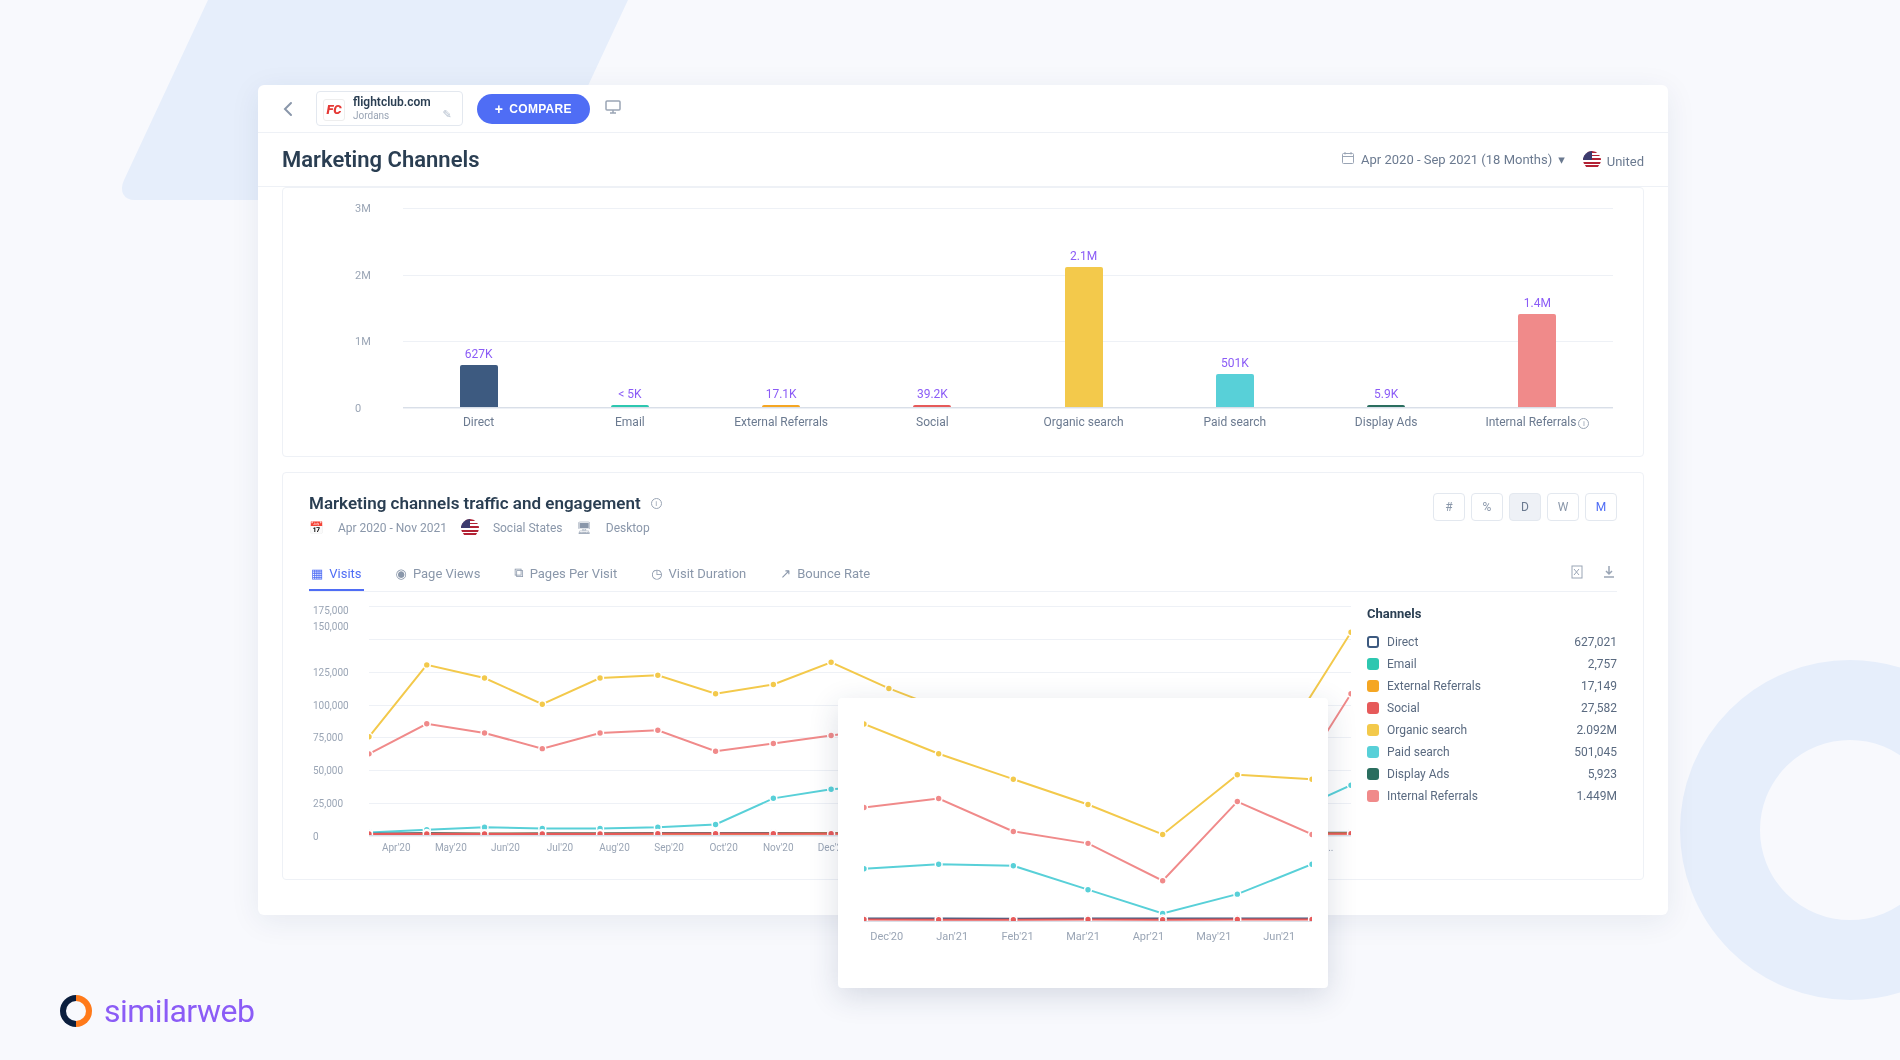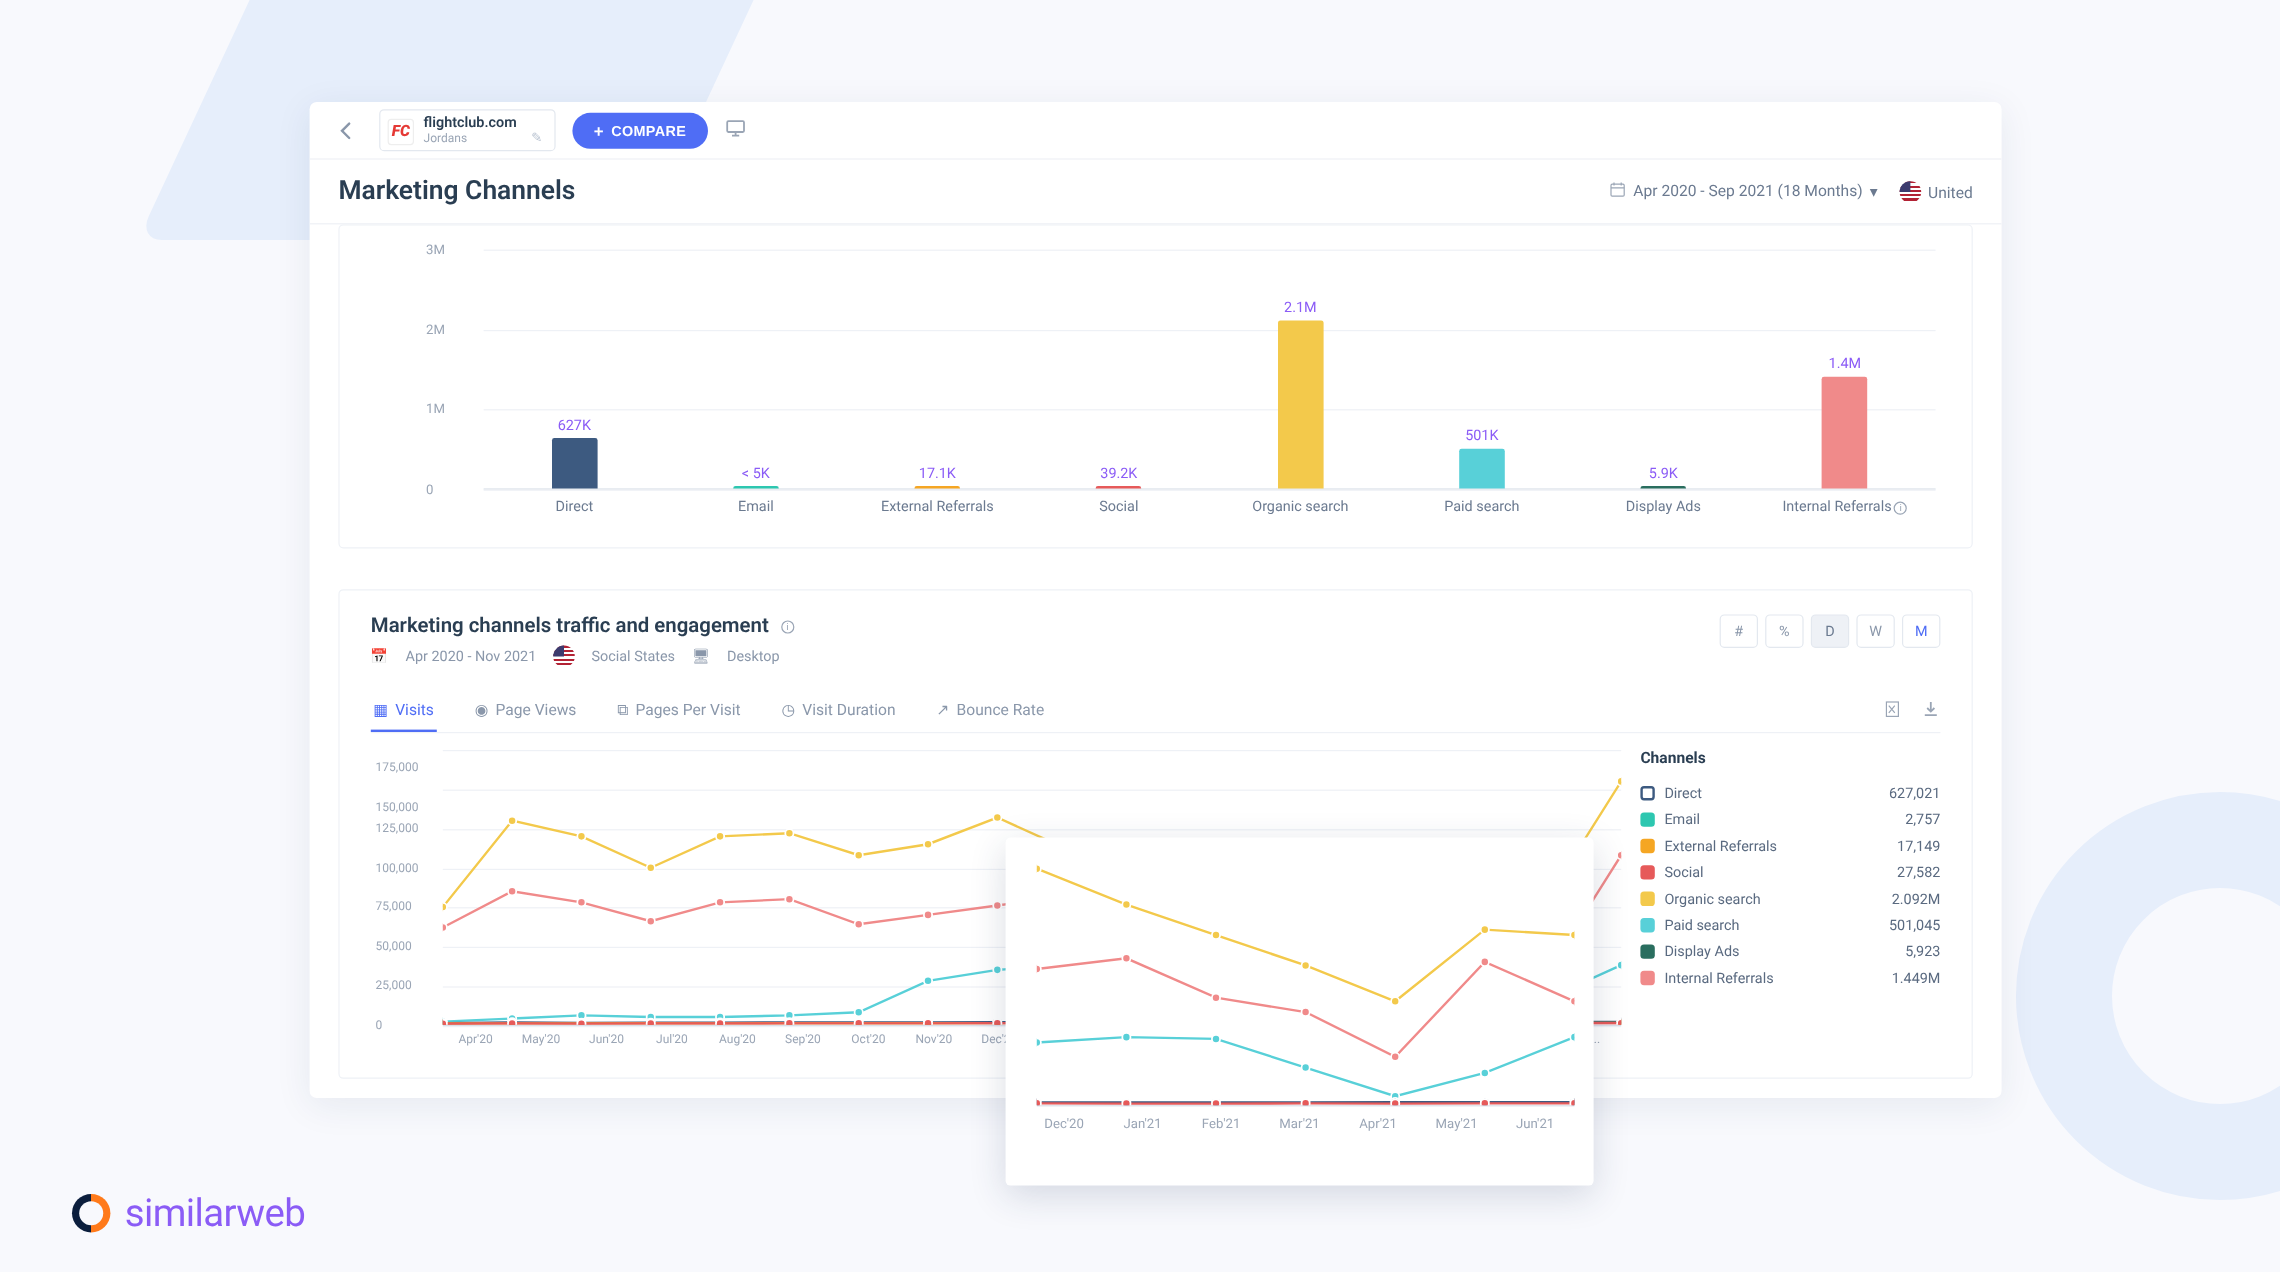--- a/index.html
+++ b/index.html
@@ -92,21 +92,21 @@
   .gridline{position:absolute;left:0;right:0;border-top:1px solid #eef1f6;}
   .ytick{position:absolute;left:-48px;font-size:11px;color:#9aa5b5;transform:translateY(-50%);}
   .bars-row{position:absolute;left:0;right:0;bottom:0;top:0;display:flex;}
   .bar-col{flex:1;display:flex;flex-direction:column;align-items:center;justify-content:flex-end;position:relative;}
   .bar{width:38px;border-radius:2px 2px 0 0;}
   .bar-label{font-size:12px;color:#8b5cf6;margin-bottom:4px;}
   .bar-xlabel{position:absolute;top:100%;margin-top:8px;font-size:12px;color:#6b7a90;white-space:nowrap;text-align:center;}
   .info-dot{display:inline-block;width:11px;height:11px;border:1px solid #9aa5b5;border-radius:50%;font-size:8px;line-height:10px;text-align:center;color:#9aa5b5;margin-left:2px;}
 
   
-  .engagement-card{margin-top:34px;padding:20px 26px 26px;}
+  .engagement-card{margin-top:15px;padding:20px 26px 26px;}
   .card-header{display:flex;justify-content:space-between;align-items:flex-start;}
   .card-title-row{display:flex;align-items:center;gap:8px;}
   .card-title{font-size:17px;font-weight:600;}
   .meta-row{display:flex;align-items:center;gap:14px;font-size:12px;color:#8a97aa;margin-top:6px;}
   .toggle-group{display:flex;gap:6px;}
   .tg{border:1px solid #e3e8ef;background:#fff;color:#8a97aa;height:28px;min-width:32px;padding:0 8px;border-radius:4px;font-size:12px;display:flex;align-items:center;justify-content:center;cursor:pointer;}
   .tg.active{background:#eef1f6;color:#6b7a90;}
   .tg.blue{color:#4f6df5;}
 
   .tabs{display:flex;gap:30px;margin-top:20px;border-bottom:1px solid #eef1f6;}
@@ -334,23 +334,23 @@
               <div class="yt" style="top: 197.143px;">25,000</div>
               <div class="gl" style="top: 164.286px;"></div>
               <div class="yt" style="top: 164.286px;">50,000</div>
               <div class="gl" style="top: 131.429px;"></div>
               <div class="yt" style="top: 131.429px;">75,000</div>
               <div class="gl" style="top: 98.5714px;"></div>
               <div class="yt" style="top: 98.5714px;">100,000</div>
               <div class="gl" style="top: 65.7143px;"></div>
               <div class="yt" style="top: 65.7143px;">125,000</div>
               <div class="gl" style="top: 32.8571px;"></div>
-              <div class="yt" style="top: 48px;">150,000</div>
+              <div class="yt" style="top: 20px;">150,000</div>
               <div class="gl" style="top: 0px;"></div>
-              <div class="yt" style="top: 15px; text-align: right;">175,000</div>
+              <div class="yt" style="top: 4px; text-align: right;">175,000</div>
               <svg viewBox="0 0 1000 230" preserveAspectRatio="none" class="lc-svg">
                 <polyline points="0,131.42857142857144 58.8235294117647,59.14285714285714 117.6470588235294,72.28571428571428 176.47058823529412,98.57142857142858 235.2941176470588,72.28571428571428 294.11764705882354,69.65714285714284 352.94117647058823,88.05714285714288 411.7647058823529,78.85714285714286 470.5882352941176,56.514285714285705 529.4117647058823,82.79999999999998 588.2352941176471,105.14285714285715 647.0588235294118,127.48571428571428 705.8823529411765,153.77142857142857 764.7058823529411,101.19999999999999 823.5294117647059,105.14285714285715 882.3529411764706,105.14285714285715 941.1764705882352,118.28571428571429 1000,26.285714285714306" stroke="#f3c94b"></polyline>
                 <circle cx="0" cy="131.42857142857144" r="3.5" fill="#f3c94b"></circle>
                 <circle cx="58.8235294117647" cy="59.14285714285714" r="3.5" fill="#f3c94b"></circle>
                 <circle cx="117.6470588235294" cy="72.28571428571428" r="3.5" fill="#f3c94b"></circle>
                 <circle cx="176.47058823529412" cy="98.57142857142858" r="3.5" fill="#f3c94b"></circle>
                 <circle cx="235.2941176470588" cy="72.28571428571428" r="3.5" fill="#f3c94b"></circle>
                 <circle cx="294.11764705882354" cy="69.65714285714284" r="3.5" fill="#f3c94b"></circle>
                 <circle cx="352.94117647058823" cy="88.05714285714288" r="3.5" fill="#f3c94b"></circle>
                 <circle cx="411.7647058823529" cy="78.85714285714286" r="3.5" fill="#f3c94b"></circle>

